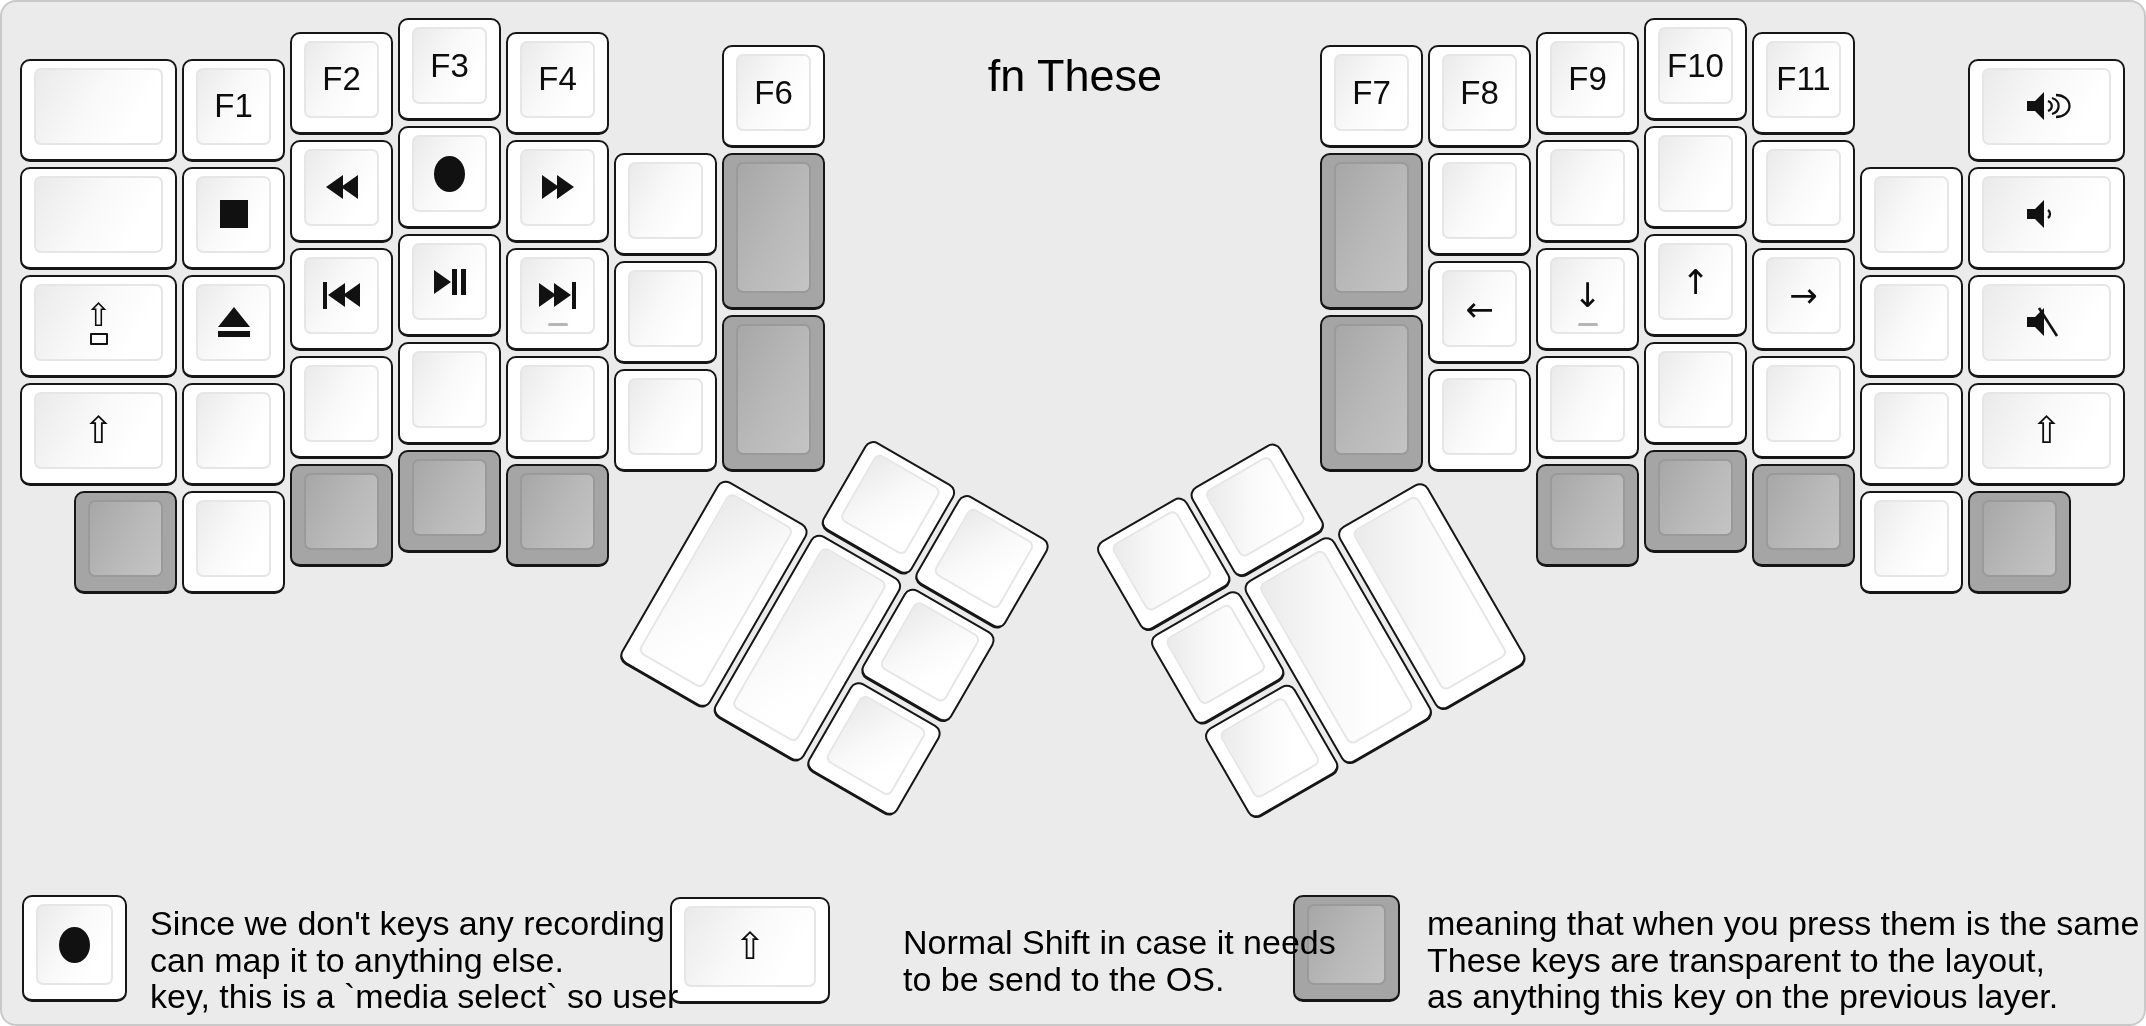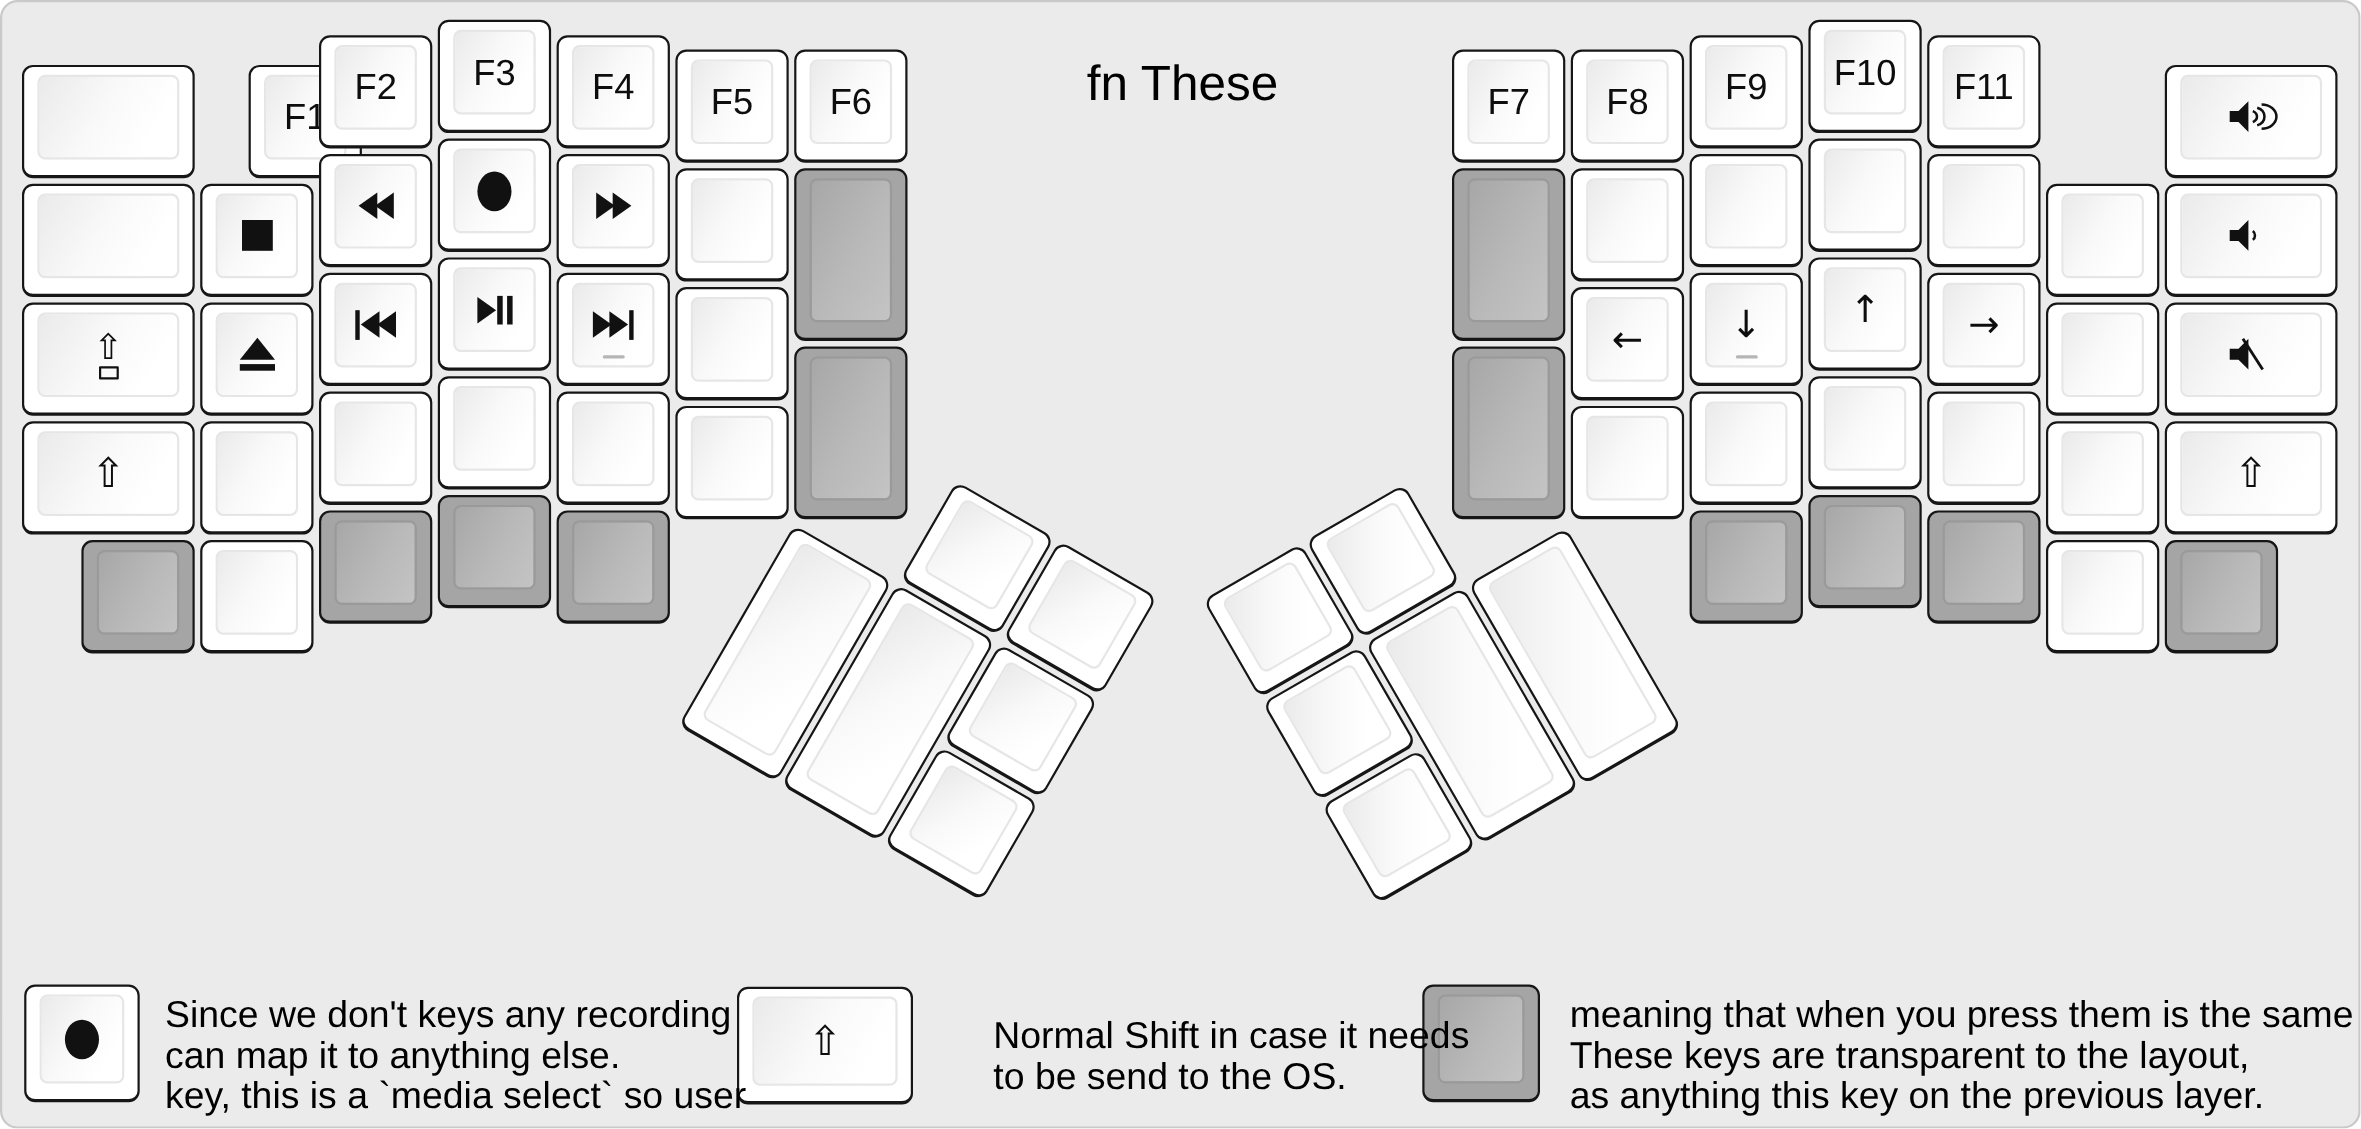--- a/index.html
+++ b/index.html
@@ -104,21 +104,21 @@
             <span class="sym shift-glyph">⇧</span>
             <span class="capsbox"></span>
           </span>
         </span>
       </div>
       <div class="key" style="left: 18px; top: 380.5px; width: 157px; height: 103px;">
         <span class="face">
           <span class="sym shift-glyph">⇧</span>
         </span>
       </div>
-      <div class="key" style="left: 180px; top: 56.5px; width: 103px; height: 103px; margin-left: 44px;">
+      <div class="key" style="left: 180px; top: 56.5px; width: 103px; height: 103px;">
         <span class="face">
           <span class="klabel">F1</span>
         </span>
       </div>
       <div class="key" style="left: 180px; top: 164.5px; width: 103px; height: 103px;">
         <span class="face">
           <span class="sq"></span>
         </span>
       </div>
       <div class="key" style="left: 180px; top: 272.5px; width: 103px; height: 103px;">
@@ -197,25 +197,20 @@
           <span class="mrow">
             <span class="tr"></span>
             <span class="tr"></span>
             <span class="vbar"></span>
           </span>
           <span class="homebar"></span>
         </span>
       </div>
       <div class="key" style="left: 504px; top: 353.5px; width: 103px; height: 103px;">
         <span class="face"></span>
-      </div>
-      <div class="key" style="left: 612px; top: 43px; width: 103px; height: 103px;">
-        <span class="face">
-          <span class="klabel">F5</span>
-        </span>
       </div>
       <div class="key" style="left: 612px; top: 151px; width: 103px; height: 103px;">
         <span class="face"></span>
       </div>
       <div class="key" style="left: 612px; top: 259px; width: 103px; height: 103px;">
         <span class="face"></span>
       </div>
       <div class="key" style="left: 612px; top: 367px; width: 103px; height: 103px;">
         <span class="face"></span>
       </div>

